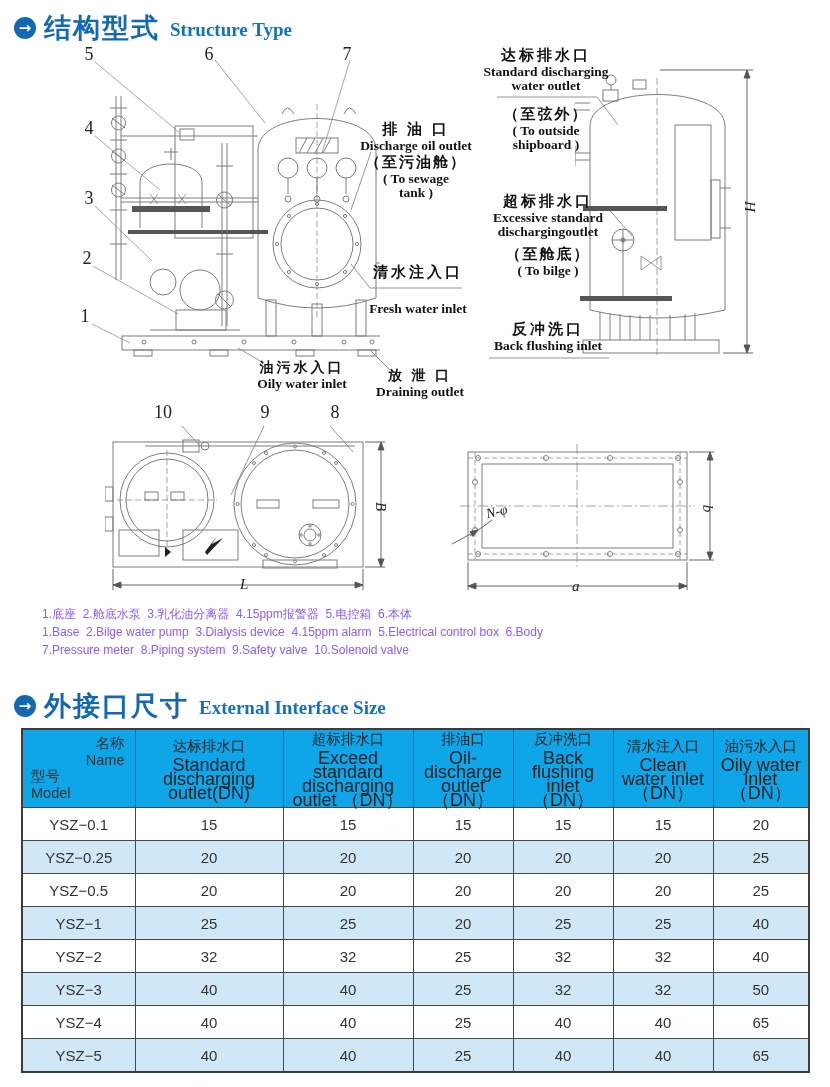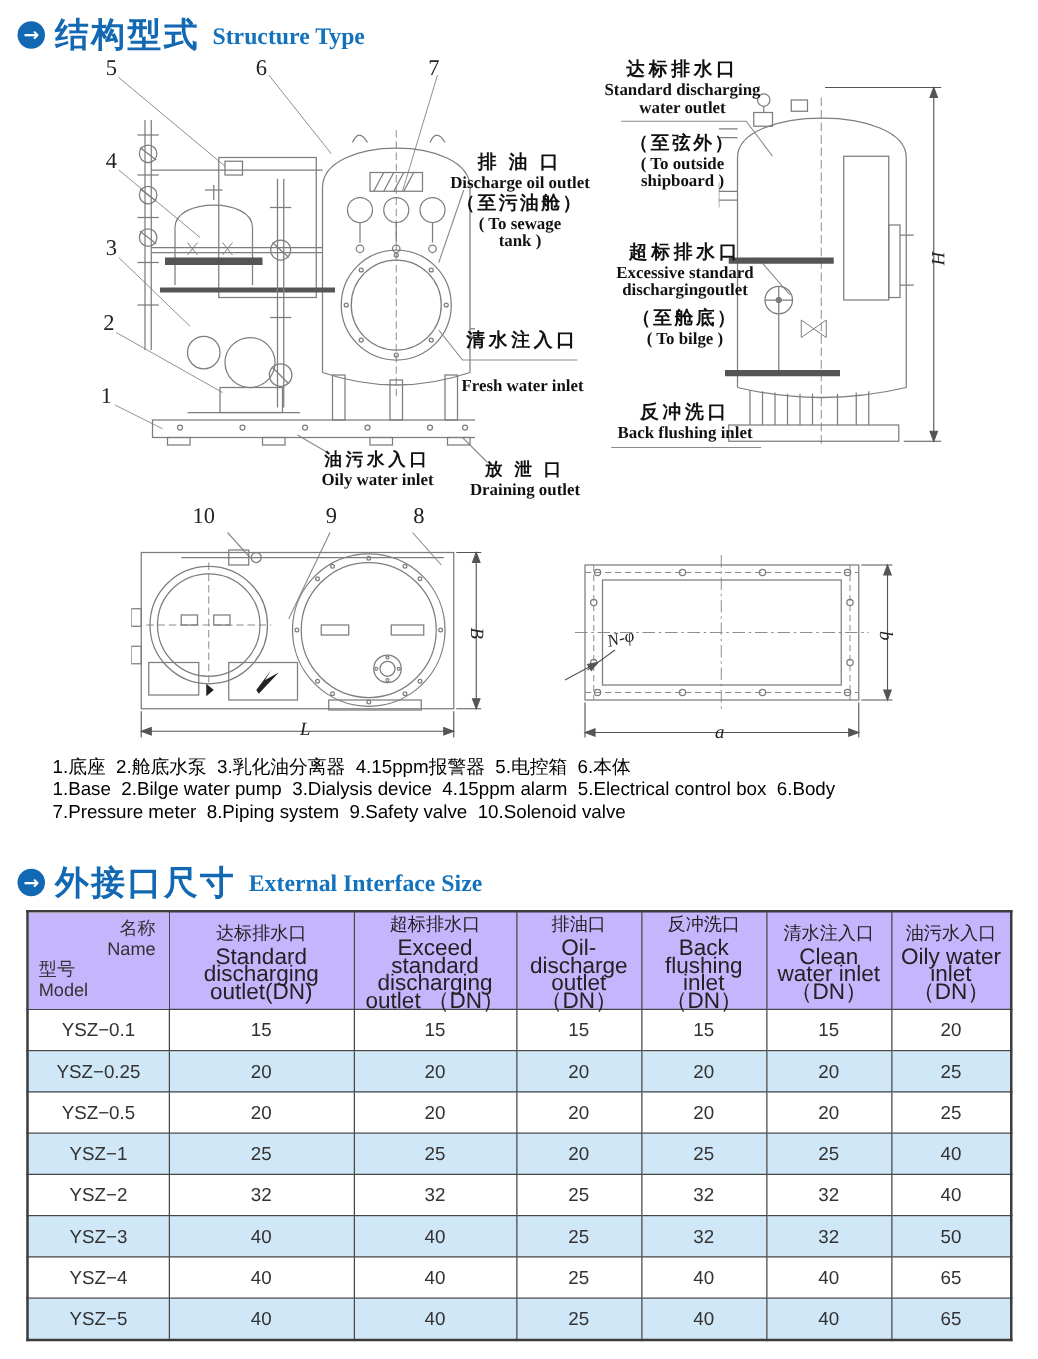--- a/index.html
+++ b/index.html
@@ -21,28 +21,28 @@
   .num{position:absolute;font-family:"Liberation Serif",serif;font-size:18px;color:#222;width:26px;text-align:center;}
   .dim{position:absolute;font-family:"Liberation Serif",serif;font-size:15px;color:#222;font-style:italic;}
   .rot90{transform:rotate(90deg);}
   
   .callout{position:absolute;text-align:center;color:#111;font-family:"Liberation Serif",serif;}
   .callout .zh{font-size:15px;font-weight:bold;letter-spacing:3px;white-space:nowrap;}
   .callout .en{font-size:13.5px;font-weight:bold;line-height:14px;white-space:nowrap;}
   .callout .subzh{font-size:15px;font-weight:bold;letter-spacing:2px;margin-top:4px;white-space:nowrap;}
   .callout .suben{font-size:13.5px;font-weight:bold;line-height:14px;white-space:nowrap;}
   
-  .legend{position:absolute;left:42px;top:605px;font-size:15px;color:#000000;line-height:18px;}
+  .legend{position:absolute;left:42px;top:605px;font-size:12px;color:#8b5cf6;line-height:18px;}
   .legend-line{white-space:pre;}
   
   table.iface{position:absolute;left:21px;top:728px;border-collapse:collapse;table-layout:fixed;
     width:787px;border:2px solid #3c3c3c;}
   table.iface th,table.iface td{border:1.5px solid #474747;text-align:center;vertical-align:middle;
     padding:0;color:#333;}
-  table.iface thead th{background:#c4b5fd;height:66px;font-weight:normal;}
+  table.iface thead th{background:#0ea5e9;height:66px;font-weight:normal;}
   table.iface tbody td{height:32px;font-size:15px;}
   table.iface tbody tr:nth-child(even) td{background:#d0e7f7;}
   .h-zh{font-size:14.5px;color:#222;}
   .h-en{font-size:18px;color:#222;line-height:14px;margin-top:2px;padding:0 2px;}
   th.corner{position:relative;background:#cfe3f2;
     background-image:linear-gradient(to bottom right,transparent 49.3%,#474747 49.3%,#474747 50.7%,transparent 50.7%);}
   .corner-name{position:absolute;top:5px;right:10px;text-align:right;font-size:14.5px;line-height:17px;}
   .corner-model{position:absolute;bottom:5px;left:8px;text-align:left;font-size:14.5px;line-height:17px;}
 </style>
 </head>

